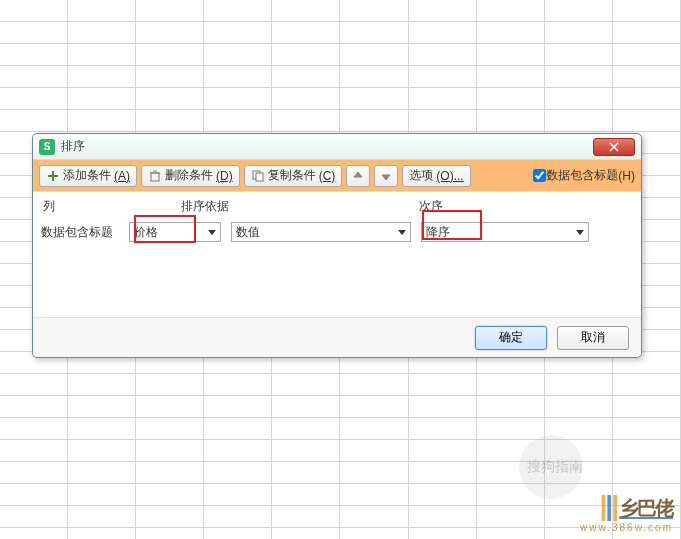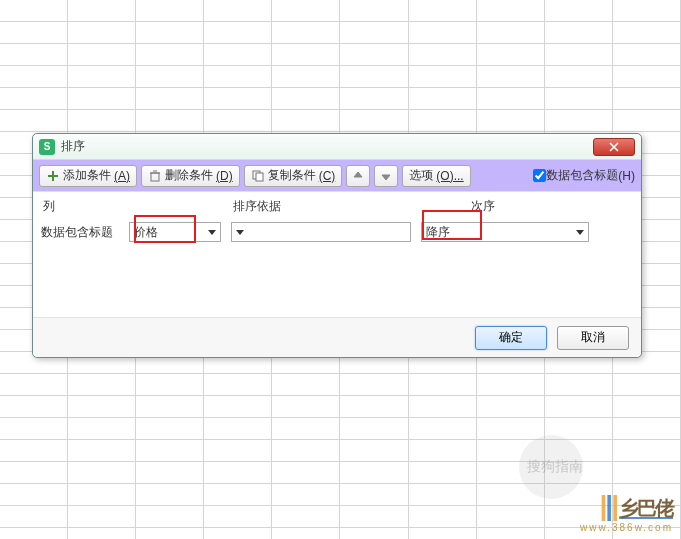--- a/index.html
+++ b/index.html
@@ -77,21 +77,21 @@
 }
 .tb-close svg { width: 10px; height: 10px; }
 
 .toolbar {
   height: 32px;
   padding: 4px 6px;
   display: flex;
   align-items: center;
   gap: 4px;
   border-bottom: 1px solid #e2e2e2;
-  background: #c4b5fd;
+  background: #fdba74;
 }
 .tb-btn {
   height: 22px;
   background: linear-gradient(to bottom, #fefefe, #ececec);
   border: 1px solid #a9a9a9;
   border-radius: 3px;
   padding: 0 6px;
   display: flex;
   align-items: center;
   gap: 3px;
@@ -121,21 +121,21 @@
   flex: 1;
   padding: 6px 8px;
   background: #fff;
 }
 .col-headers {
   display: flex;
   color: #333;
   padding: 0 2px 4px;
 }
 .hdr-col { width: 90px; }
-.hdr-basis { width: 190px; margin-left: 100px; }
+.hdr-basis { width: 190px; margin-left: 48px; }
 .hdr-order { width: 120px; margin-left: 48px; }
 
 .sort-row {
   display: flex;
   align-items: center;
   height: 26px;
 }
 .sort-label { width: 88px; color: #333; }
 .dd {
   height: 20px;
@@ -609,20 +609,21 @@
       <div class="hdr-basis">排序依据</div>
       <div class="hdr-order">次序</div>
     </div>
     <div class="sort-row">
       <div class="sort-label">数据包含标题</div>
       <div class="dd dd1">
         <span class="dd-text">价格</span>
         <span class="dd-arrow"></span>
       </div>
       <div class="dd dd2">
+        <span class="dd-text">数值</span>
         <span class="dd-arrow"></span>
       </div>
       <div class="dd dd3">
         <span class="dd-text">降序</span>
         <span class="dd-arrow"></span>
       </div>
     </div>
   </div>
 
   <div class="footer">

